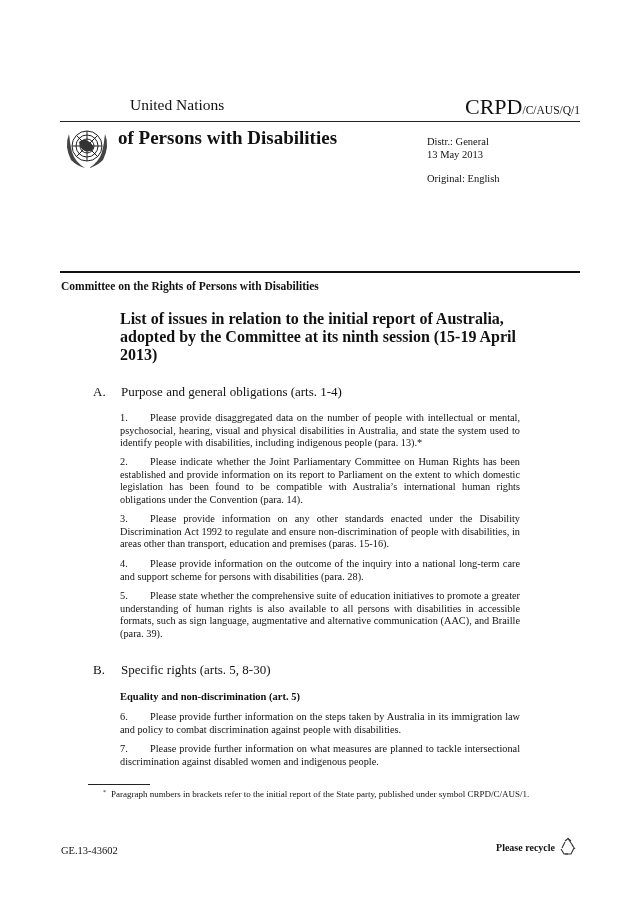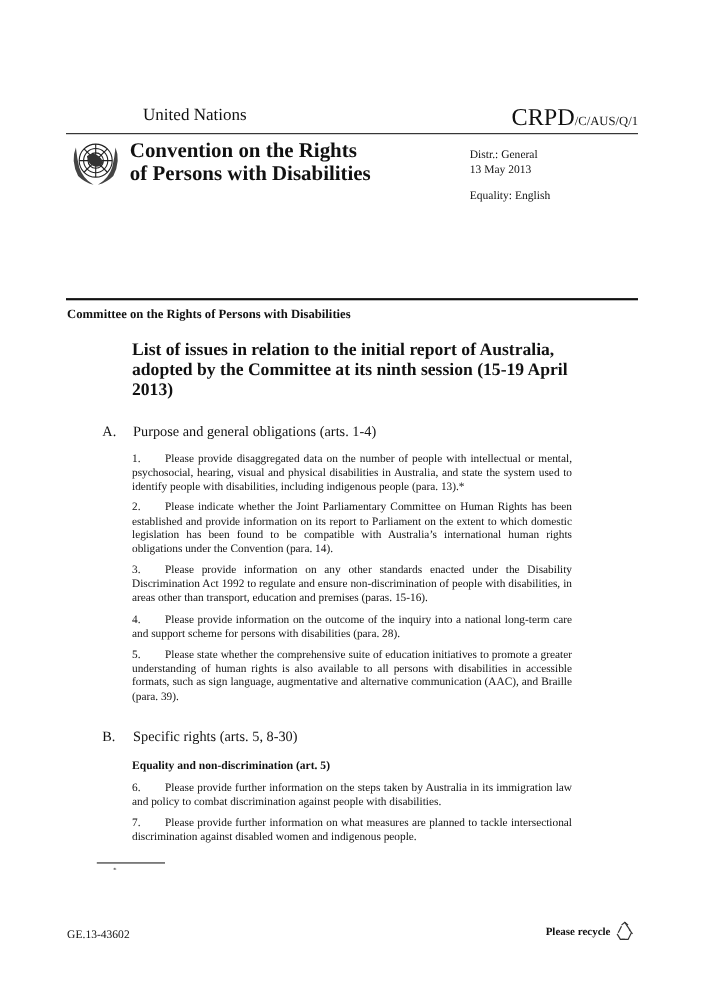--- a/index.html
+++ b/index.html
@@ -53,29 +53,28 @@
     </g>
     <path d="M18 18 Q22 14 27 17 Q31 19 33 24 Q29 29 24 27 Q19 25 18 18 Z" fill="#333"></path>
     <g fill="#444">
       <path d="M8 10 Q3 22 10 36 Q16 42 24 44 Q14 38 11 28 Q9 20 8 10 Z"></path>
       <path d="M44 10 Q49 22 42 36 Q36 42 28 44 Q38 38 41 28 Q43 20 44 10 Z"></path>
     </g>
   </svg>
 </div>
 
 <div class="abs conv-title">
-  <div>Convention on the Rights</div>
   <div>of Persons with Disabilities</div>
 </div>
 
 <div class="abs distr">
   <div>Distr.: General</div>
   <div>13 May 2013</div>
 </div>
-<div class="abs orig">Equality: English</div>
+<div class="abs orig">Original: English</div>
 
 <div class="abs hr-thick"></div>
 
 <div class="abs committee">Committee on the Rights of Persons with Disabilities</div>
 
 <div class="abs loi-title">List of issues in relation to the initial report of Australia, adopted by the Committee at its ninth session (15-19 April 2013)</div>
 
 <div class="abs section-head" style="top:340px;">
   <span class="letter">A.</span><span>Purpose and general obligations (arts. 1-4)</span>
 </div>
@@ -104,20 +103,21 @@
 <div class="abs para" style="top:667px;">
   <span class="num">6.</span><span>Please provide further information on the steps taken by Australia in its immigration law and policy to combat discrimination against people with disabilities.</span>
 </div>
 <div class="abs para" style="top:699px;">
   <span class="num">7.</span><span>Please provide further information on what measures are planned to tackle intersectional discrimination against disabled women and indigenous people.</span>
 </div>
 
 <div class="abs fn-rule"></div>
 <div class="abs footnote">
   <sup>*</sup>
+  <span>Paragraph numbers in brackets refer to the initial report of the State party, published under symbol CRPD/C/AUS/1.</span>
 </div>
 
 <div class="abs job">GE.13-43602</div>
 <div class="abs recycle">
   <span>Please recycle</span>
   <span class="recycle-icon">
     <svg width="20" height="20" viewBox="0 0 20 20">
       <g fill="none" stroke="#333" stroke-width="1.1">
         <path d="M7 4 L10 1.5 L13 4"></path>
         <path d="M10 1.5 L15 9"></path>

